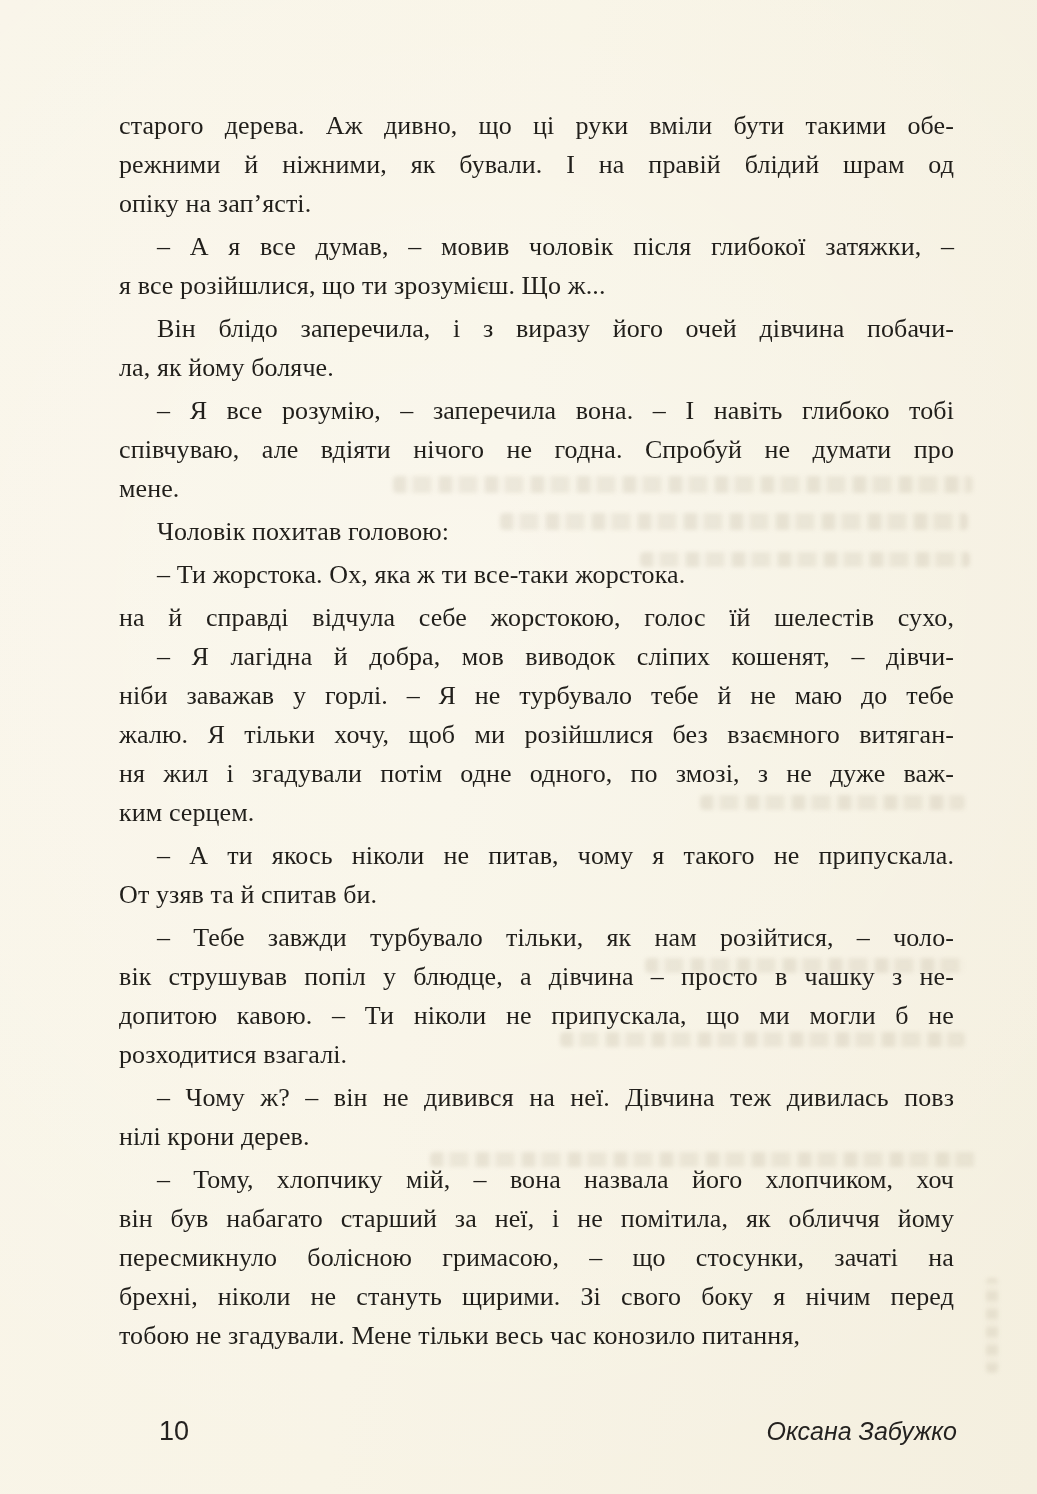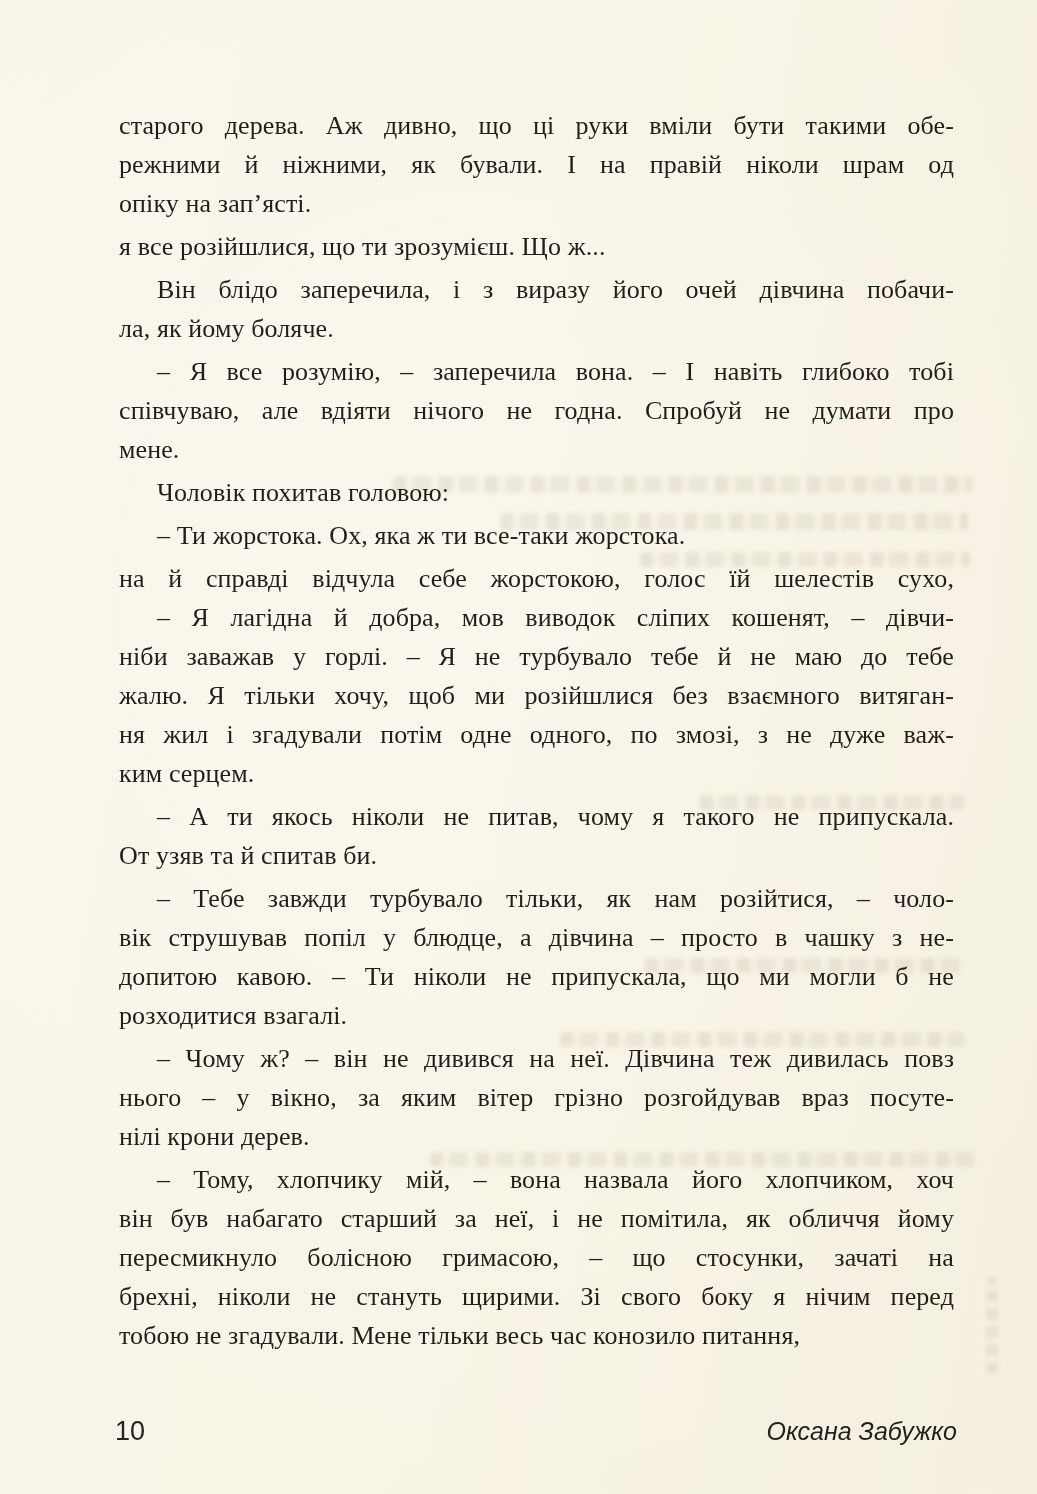--- a/index.html
+++ b/index.html
@@ -46,20 +46,21 @@
     right: 80px;
     top: 1416px;
     display: flex;
     justify-content: space-between;
     align-items: baseline;
   }
   .page-number {
     font-family: "Liberation Sans", sans-serif;
     font-size: 27px;
     color: #242220;
+    margin-left: 44px;
   }
   .running-author {
     font-family: "Liberation Sans", sans-serif;
     font-style: italic;
     font-size: 25px;
     color: #242220;
     margin-left: 44px;
   }
 
   
@@ -97,24 +98,25 @@
 <div class="ghost g3"></div>
 <div class="ghost g4"></div>
 <div class="ghost g5"></div>
 <div class="ghost g6"></div>
 <div class="ghost g7"></div>
 <div class="ghost g8 vertical"></div>
 
 <main class="text-block">
     <div class="paragraph">
       <div class="line">старого дерева. Аж дивно, що ці руки вміли бути такими обе-</div>
-      <div class="line">режними й ніжними, як бували. І на правій ніколи шрам од</div>
+      <div class="line">режними й ніжними, як бували. І на правій блідий шрам од</div>
       <div class="line last">опіку на зап’ясті.</div>
     </div>
     <div class="paragraph">
+      <div class="line indent">– А я все думав, – мовив чоловік після глибокої затяжки, –</div>
       <div class="line last">я все розійшлися, що ти зрозумієш. Що ж...</div>
     </div>
     <div class="paragraph">
       <div class="line indent">Він блідо заперечила, і з виразу його очей дівчина побачи-</div>
       <div class="line last">ла, як йому боляче.</div>
     </div>
     <div class="paragraph">
       <div class="line indent">– Я все розумію, – заперечила вона. – І навіть глибоко тобі</div>
       <div class="line">співчуваю, але вдіяти нічого не годна. Спробуй не думати про</div>
       <div class="line last">мене.</div>
@@ -138,21 +140,20 @@
       <div class="line last">От узяв та й спитав би.</div>
     </div>
     <div class="paragraph">
       <div class="line indent">– Тебе завжди турбувало тільки, як нам розійтися, – чоло-</div>
       <div class="line">вік струшував попіл у блюдце, а дівчина – просто в чашку з не-</div>
       <div class="line">допитою кавою. – Ти ніколи не припускала, що ми могли б не</div>
       <div class="line last">розходитися взагалі.</div>
     </div>
     <div class="paragraph">
       <div class="line indent">– Чому ж? – він не дивився на неї. Дівчина теж дивилась повз</div>
-      <div class="line">нього – у вікно, за яким вітер грізно розгойдував враз посуте-</div>
       <div class="line last">нілі крони дерев.</div>
     </div>
     <div class="paragraph">
       <div class="line indent">– Тому, хлопчику мій, – вона назвала його хлопчиком, хоч</div>
       <div class="line">він був набагато старший за неї, і не помітила, як обличчя йому</div>
       <div class="line">пересмикнуло болісною гримасою, – що стосунки, зачаті на</div>
       <div class="line">брехні, ніколи не стануть щирими. Зі свого боку я нічим перед</div>
       <div class="line last">тобою не згадували. Мене тільки весь час конозило питання,</div>
     </div>
   </main>

